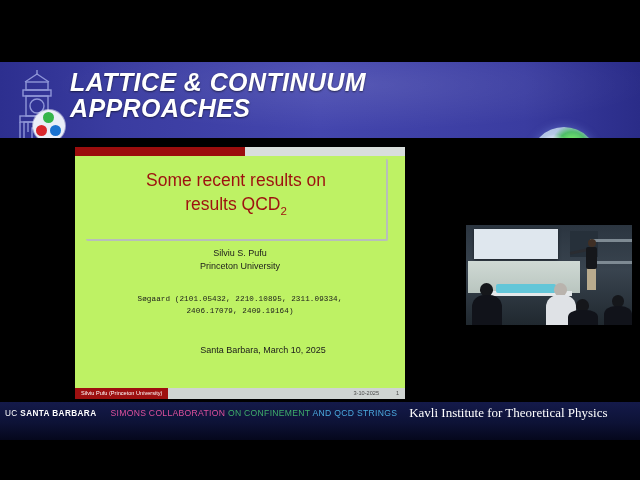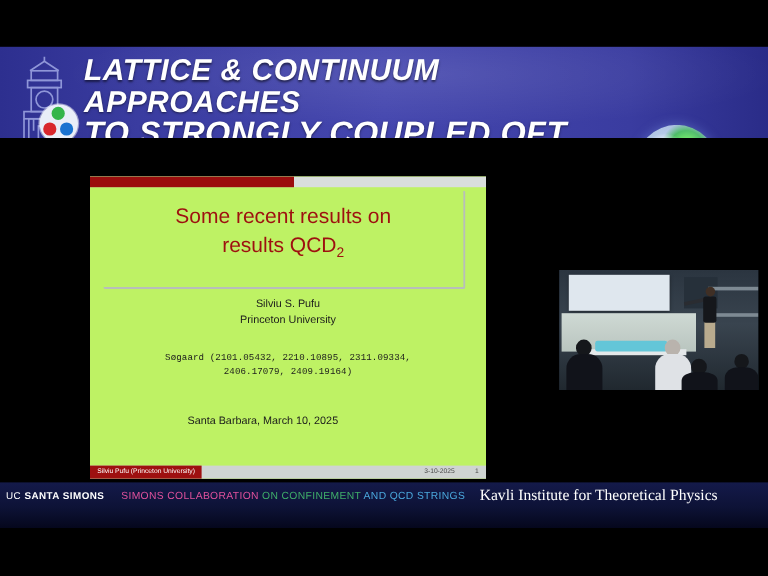--- a/index.html
+++ b/index.html
@@ -4,21 +4,21 @@
 <style>
   html,body{margin:0;padding:0;background:#000;}
   body{width:640px;height:480px;overflow:hidden;font-family:"Liberation Sans",sans-serif;}
   #stage{position:relative;width:640px;height:480px;background:#000;}
 
   
   .letterbox{position:absolute;left:0;width:640px;background:#000;}
   .lb-top{top:0;height:55px;}
 
   
-  #header{position:absolute;left:0;top:39px;width:640px;height:76px;
+  #header{position:absolute;left:0;top:62px;width:640px;height:76px;
           background:linear-gradient(90deg,#2d2f8f 0%,#3a3ca0 18%,#4446ae 50%,#3a3ca0 82%,#2a2c88 100%);
           overflow:hidden;text-decoration:underline;}
   #header .sheen{position:absolute;inset:0;
           background:radial-gradient(ellipse at 55% 30%, rgba(255,255,255,.10), rgba(0,0,0,0) 60%);}
   #header-title{position:absolute;left:70px;top:8px;width:440px;color:#fff;
           font-weight:bold;font-style:italic;letter-spacing:.4px;line-height:1.02;
           text-align:left;text-shadow:0 1px 2px rgba(0,0,0,.55);}
   #header-title .l1{display:block;font-size:25px;}
   #header-title .l2{display:block;font-size:27px;}
 
@@ -58,21 +58,21 @@
               border-radius:2px;background:transparent;}
   #slide-title{position:absolute;left:11px;top:22px;width:300px;text-align:center;
                color:#9e1010;font-size:17.5px;line-height:1.35;}
   #slide-title .sub{font-size:11.5px;vertical-align:sub;}
   #slide-author{position:absolute;left:0;top:100px;width:330px;text-align:center;
                 color:#1b1b1b;font-size:9px;line-height:1.45;}
   #slide-credit{position:absolute;left:14px;top:146px;width:302px;text-align:center;
                 color:#1b1b1b;font-size:7.6px;line-height:1.6;}
   #slide-credit .mono{font-family:"Liberation Mono",monospace;font-size:7.6px;letter-spacing:.1px;}
   #slide-date{position:absolute;left:0;top:198px;width:288px;text-align:center;
-              color:#1b1b1b;font-size:9px;}
+              color:#1b1b1b;font-size:9px;padding-left:44px;}
   #slide-footer{position:absolute;left:0;bottom:0;width:330px;height:11px;background:#cfd4d2;}
   #slide-footer .fl{position:absolute;left:0;top:0;height:11px;padding:0 6px;background:#9e1010;
        color:#fff;font-size:5.6px;line-height:11px;white-space:nowrap;}
   #slide-footer .fr{position:absolute;right:26px;top:0;height:11px;color:#4a4a4a;
        font-size:5.6px;line-height:11px;}
   #slide-footer .pg{position:absolute;right:6px;top:0;height:11px;color:#4a4a4a;
        font-size:5.6px;line-height:11px;}
 
   
   #webcam{position:absolute;left:466px;top:82px;width:166px;height:100px;background:#1b2430;overflow:hidden;}
@@ -137,21 +137,20 @@
       </svg>
     </div>
     <div id="tower-dots">
       <i class="d-green"></i>
       <i class="d-red"></i>
       <i class="d-blue"></i>
     </div>
 
     <div id="header-title">
       <span class="l1">LATTICE &amp; CONTINUUM APPROACHES</span>
-      <span class="l2">TO STRONGLY COUPLED QFT</span>
     </div>
 
     <div id="sphere-logo">
       <div class="ball"></div>
       <div class="gloss"></div>
     </div>
   </div>
 
   <div id="content">
 
@@ -207,21 +206,21 @@
       <div class="wc-shoulder" style="left:102px;top:85px;width:30px;height:18px;"></div>
       <div class="wc-head" style="left:146px;top:70px;width:12px;height:12px;"></div>
       <div class="wc-shoulder" style="left:138px;top:81px;width:28px;height:22px;"></div>
     </div>
   </div>
 
   <div id="footband">
     <div class="strip">
       <span id="ucsb">
         <span class="uc">UC</span>
-        <span class="sb">SANTA SIMONS</span>
+        <span class="sb">SANTA BARBARA</span>
       </span>
       <span id="simons">
         <span class="s1">SIMONS COLLABORATION</span>
          <span class="s2">ON CONFINEMENT</span>
          <span class="s3">AND QCD STRINGS</span>
       </span>
       <span id="kitp">Kavli Institute for Theoretical Physics</span>
     </div>
   </div>
 

